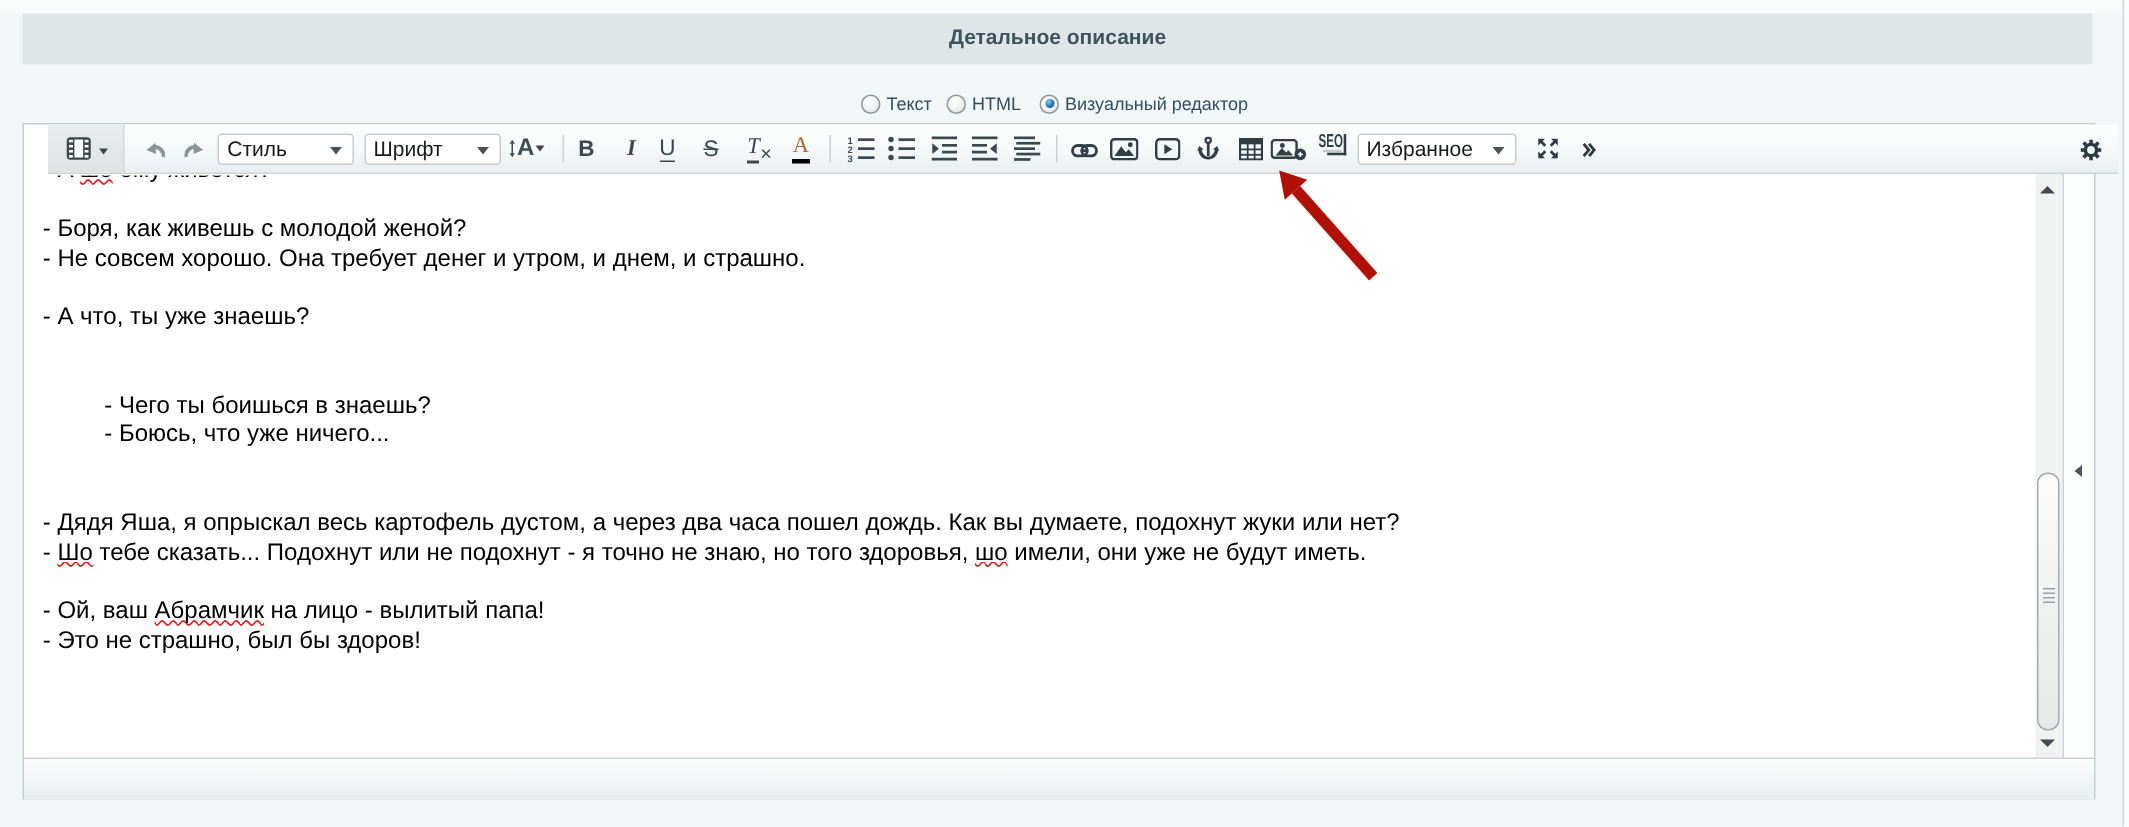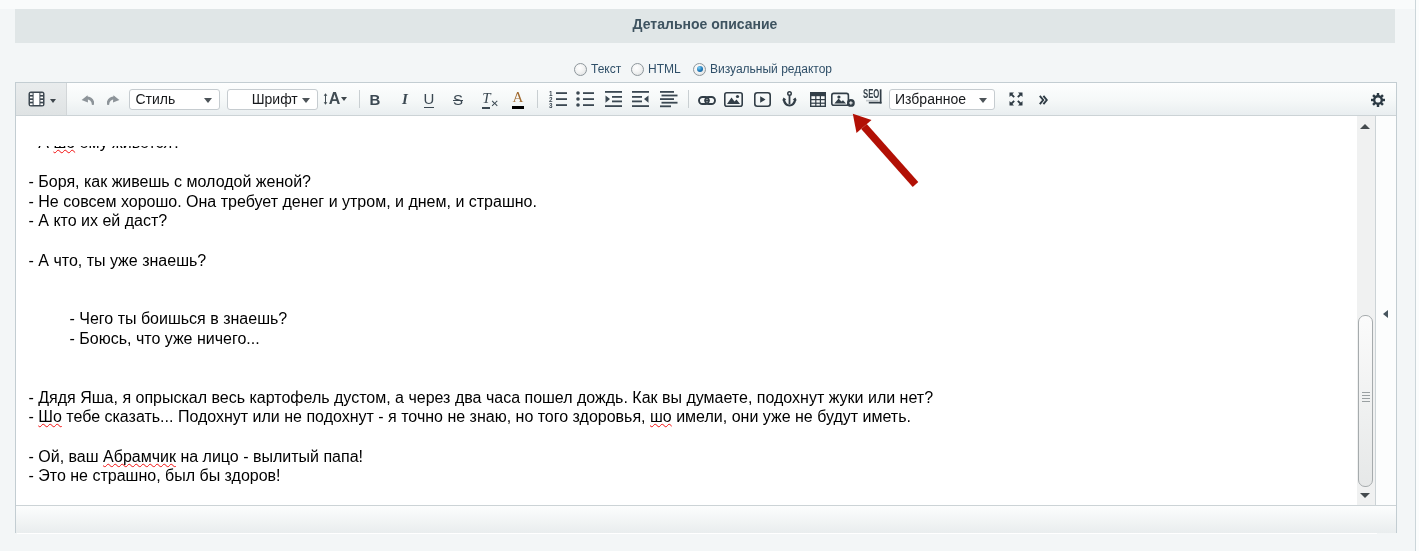--- a/index.html
+++ b/index.html
@@ -7,28 +7,28 @@
   
   #topstrip{left:0;top:0;width:1419px;height:9px;background:#f9fbfb;}
   #hdr{left:15px;top:9px;width:1380px;height:34px;background:#e0e6e7;color:#3e5360;font-size:14px;font-weight:bold;text-align:center;line-height:30px;}
   
   #radios{left:0;top:60.5px;width:1242px;height:17px;color:#2f4f68;font-size:12px;}
   .rwrap{position:absolute;top:0;display:flex;align-items:center;height:17px;}
   .rad{width:13px;height:13px;border-radius:50%;background:radial-gradient(circle at 40% 35%, #ffffff 0%, #f2f3f3 45%, #d9dcdd 100%);border:1px solid #8e979c;box-sizing:border-box;margin-right:4px;position:relative;}
   .rad.on::after{content:"";position:absolute;left:2.5px;top:2.5px;width:6px;height:6px;border-radius:50%;background:radial-gradient(circle at 35% 30%, #7fd0f5 0%, #1e78b8 55%, #125687 100%);}
   
   #ed{left:15px;top:82px;width:1382px;height:451px;border:1px solid #c3cdd2;box-sizing:border-box;background:#fff;}
-  #toolbar{left:0;top:0;width:1380px;height:32px;background:linear-gradient(#fdfefe,#f5f8f8 55%,#e9eef0);border-bottom:1px solid #ccd3d6;}
+  #toolbar{left:16px;top:0;width:1380px;height:32px;background:linear-gradient(#fdfefe,#f5f8f8 55%,#e9eef0);border-bottom:1px solid #ccd3d6;}
   #cell1{left:0;top:0;width:50px;height:32px;background:linear-gradient(#e9eced,#dfe3e4);border-right:1px solid #d2d6d8;}
   .sep{position:absolute;top:7px;width:1px;height:18px;background:#c9cfd2;}
   .sel{position:absolute;top:6px;height:21px;background:#fff;border:1px solid #c6ccd0;border-radius:3px;box-sizing:border-box;font-size:14px;color:#17191c;line-height:19px;padding-left:5.5px;}
   .sel .tri{position:absolute;right:7px;top:8px;width:0;height:0;border-left:4px solid transparent;border-right:4px solid transparent;border-top:5px solid #4c5358;}
   .btn{position:absolute;top:0;height:32px;display:flex;align-items:center;justify-content:center;}
   
-  #contentwrap{left:1px;top:34px;width:1360px;height:388px;overflow:hidden;background:#fff;margin-top:29px;}
+  #contentwrap{left:1px;top:34px;width:1360px;height:388px;overflow:hidden;background:#fff;}
   #text{position:absolute;left:11.5px;top:-13px;font-size:16px;line-height:19.6px;color:#000;}
   #text div{height:19.6px;white-space:nowrap;}
   .ind{margin-left:41px;}
   .sq{text-decoration:underline;text-decoration-style:wavy;text-decoration-color:#f21010;text-decoration-thickness:1px;text-underline-offset:1px;text-decoration-skip-ink:none;}
   
   #sbar{left:1341px;top:33px;width:18px;height:389px;background:#f0f1f1;}
   #sthumb{left:1px;top:199px;width:15px;height:172px;background:linear-gradient(#fbfbfb,#e6e8e8);border:1px solid #a6abad;border-radius:7px;box-sizing:border-box;}
   
   #side{left:1359px;top:33px;width:21px;height:389px;background:#fcfdfd;border-left:1px solid #ccd3d6;box-sizing:border-box;}
   
@@ -65,21 +65,21 @@
 
     <svg class="abs" style="left:64px;top:11px" width="14" height="11" viewBox="0 0 14 11">
       <path d="M13.3 10.8 C13.0 6.6 10.4 4.0 6.4 3.9" stroke="#8d9499" stroke-width="2.7" fill="none"></path>
       <polygon points="7.6,1.2 1.6,6.0 8.0,8.6" fill="#8d9499"></polygon>
     </svg>
     <svg class="abs" style="left:90.5px;top:11px" width="14" height="11" viewBox="0 0 14 11">
       <path d="M0.7 10.8 C1.0 6.6 3.6 4.0 7.6 3.9" stroke="#8d9499" stroke-width="2.7" fill="none"></path>
       <polygon points="6.4,1.2 12.4,6.0 6.0,8.6" fill="#8d9499"></polygon>
     </svg>
     <div class="sel" style="left:113px;width:91px;">Стиль<span class="tri"></span></div>
-    <div class="sel" style="left:210.5px;width:91px;text-align:center;">Шрифт<span class="tri"></span></div>
+    <div class="sel" style="left:210.5px;width:91px;">Шрифт<span class="tri"></span></div>
 
     <div class="btn" style="left:306px;width:26px;color:#414c53;">
       <svg width="5" height="12" viewBox="0 0 5 12" style="margin-right:1px">
           <line x1="2.5" y1="2" x2="2.5" y2="10" stroke="#414c53" stroke-width="1"></line>
           <path d="M0.7 2.8 L2.5 0.2 L4.3 2.8 Z" fill="#414c53"></path>
           <path d="M0.7 9.2 L2.5 11.8 L4.3 9.2 Z" fill="#414c53"></path>
         </svg>
         <span style="font-size:16px;font-weight:bold;">A</span>
       <span style="width:0;height:0;border-left:3px solid transparent;border-right:3px solid transparent;border-top:4px solid #3e464c;margin-left:1px;"></span>
     </div>
@@ -224,21 +224,20 @@
       <circle cx="7" cy="7" r="2.6" fill="#f4f7f8"></circle>
     </svg>
   </div>
 
   <div class="abs" id="contentwrap">
     <div id="text">
       <div>- А <span class="sq">шо</span> ему живется?</div>
       <div>&nbsp;</div>
       <div>- Боря, как живешь с молодой женой?</div>
       <div>- Не совсем хорошо. Она требует денег и утром, и днем, и страшно.</div>
-      <div>- А кто их ей даст?</div>
       <div>&nbsp;</div>
       <div>- А что, ты уже знаешь?</div>
       <div>&nbsp;</div>
       <div>&nbsp;</div>
       <div class="ind">- Чего ты боишься в знаешь?</div>
       <div class="ind">- Боюсь, что уже ничего...</div>
       <div>&nbsp;</div>
       <div>&nbsp;</div>
       <div>- Дядя Яша, я опрыскал весь картофель дустом, а через два часа пошел дождь. Как вы думаете, подохнут жуки или нет?</div>
       <div>- <span class="sq">Шо</span> тебе сказать... Подохнут или не подохнут - я точно не знаю, но того здоровья, <span class="sq">шо</span> имели, они уже не будут иметь.</div>

